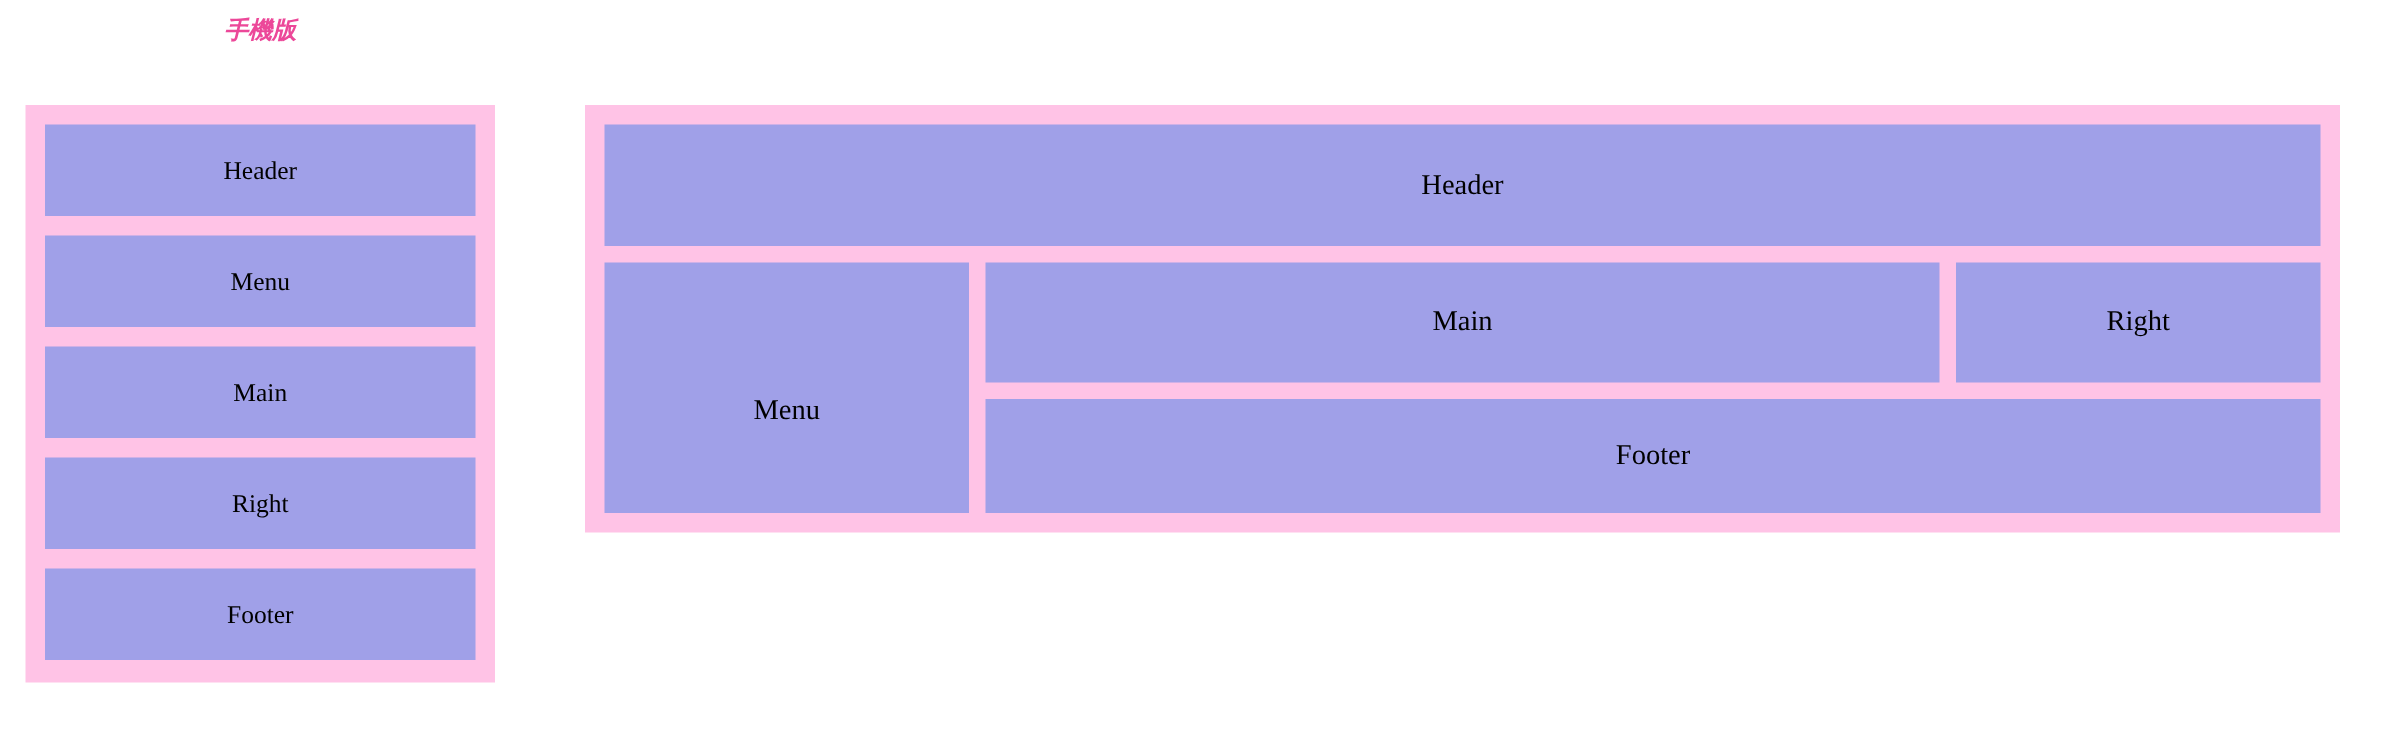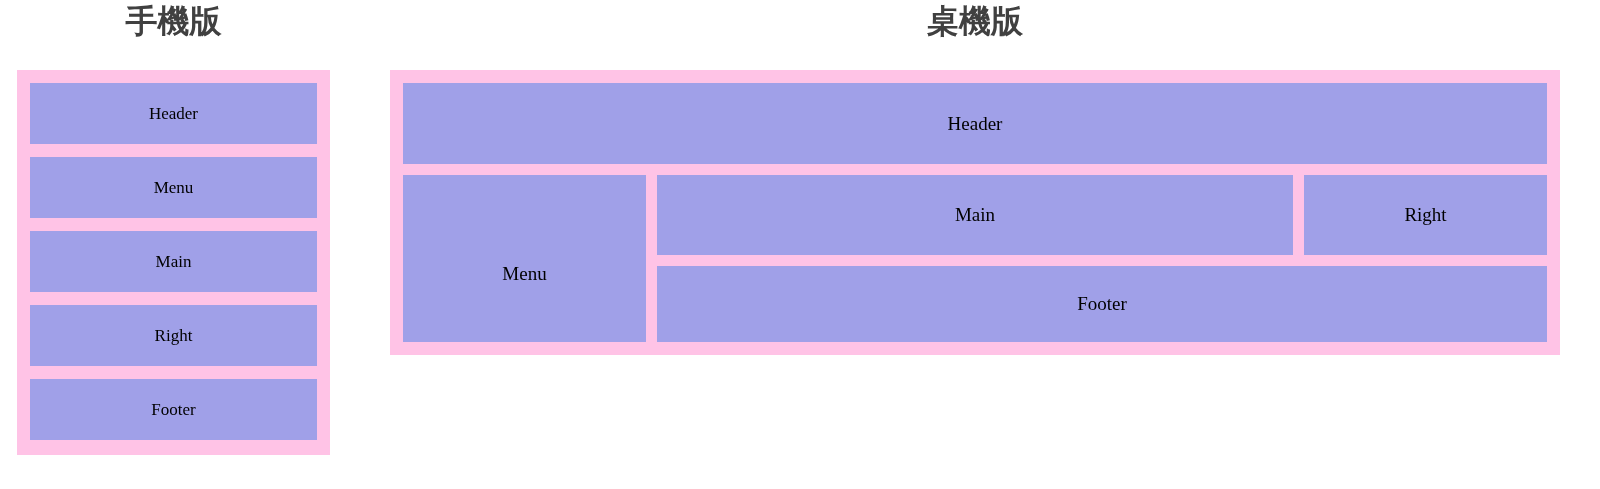--- a/index.html
+++ b/index.html
@@ -20,23 +20,24 @@
     overflow: hidden;
     font-family: "Liberation Serif", "DejaVu Serif", serif;
     color: #000000;
   }
   .section-title {
     position: absolute;
     top: 4px;
     text-align: center;
     font-family: "Liberation Sans", "DejaVu Sans", sans-serif;
     font-weight: bold;
-    font-size: 32px;
+    font-size: 16px;
     line-height: 34px;
-    color: #404040;
+    color: #ec4899;
+    font-style: italic;
   }
   .section-title.mobile-title { left: 17px; width: 313px; }
   .section-title.desktop-title { left: 390px; width: 1170px; }
 
   
   .mobile-container {
     position: absolute;
     left: 17px;
     top: 70px;
     width: 313px;
@@ -96,21 +97,20 @@
   <div class="section-title mobile-title">手機版</div>
 
   <div class="mobile-container">
     <div class="block">Header</div>
     <div class="block">Menu</div>
     <div class="block">Main</div>
     <div class="block">Right</div>
     <div class="block">Footer</div>
   </div>
 
-  <div class="section-title desktop-title">桌機版</div>
 
   <div class="desktop-container">
     <div class="block d-header">Header</div>
     <div class="block d-menu">Menu</div>
     <div class="block d-main">Main</div>
     <div class="block d-right">Right</div>
     <div class="block d-footer">Footer</div>
   </div>
 
 </div>

